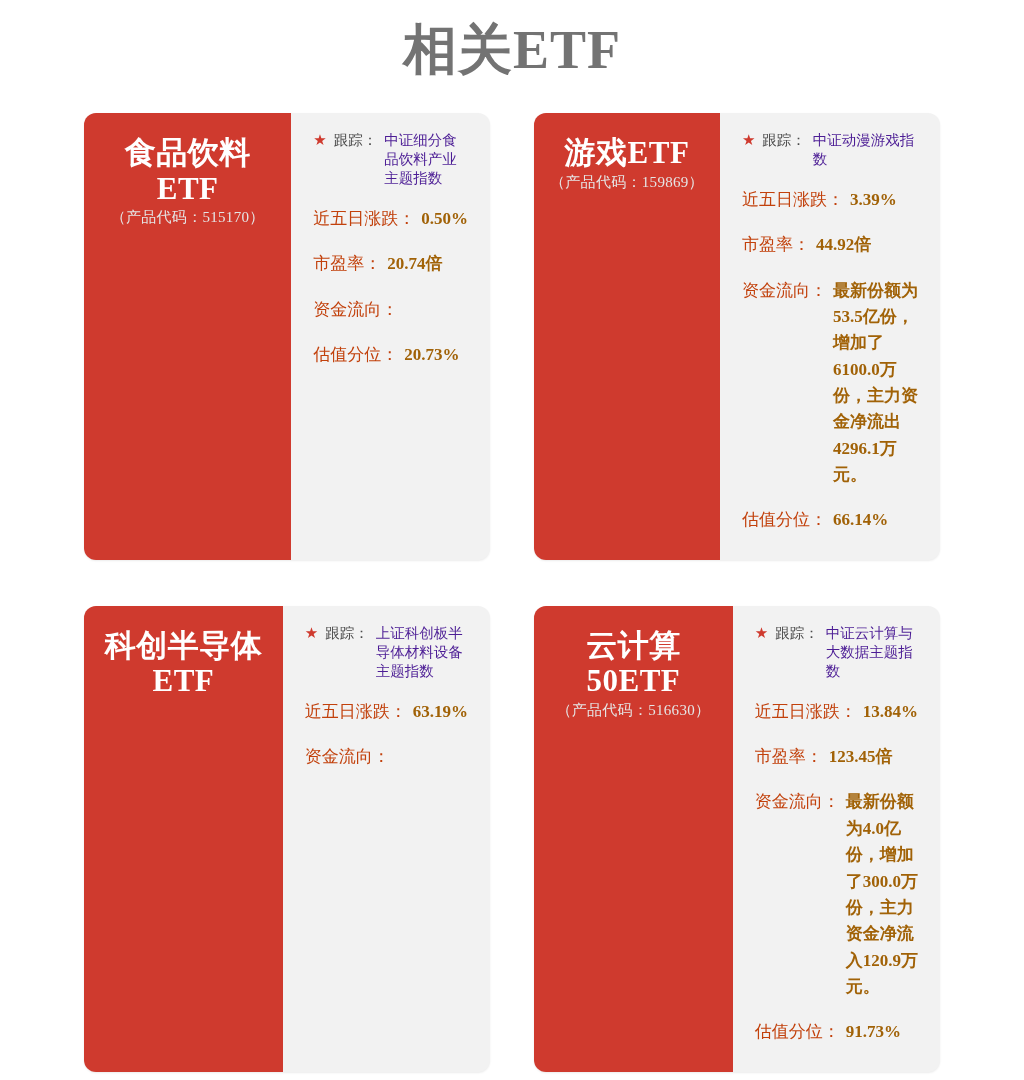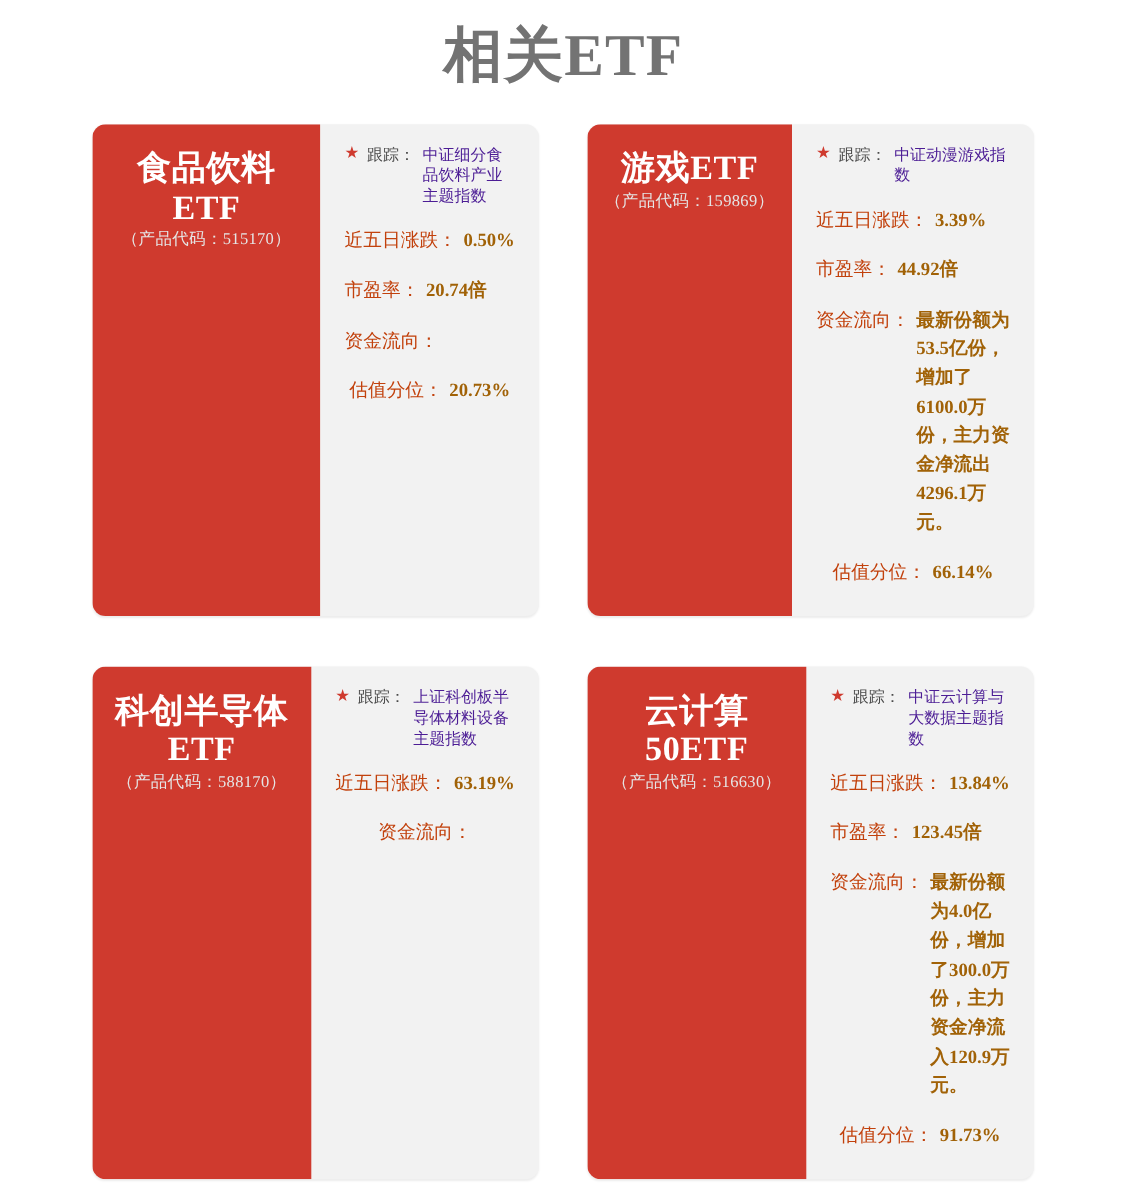--- a/index.html
+++ b/index.html
@@ -83,21 +83,20 @@
   }
   .row {
     display: flex;
     align-items: flex-start;
     margin-bottom: 19px;
     font-size: 17px;
     line-height: 1.55;
   }
   .row:last-child {
     margin-bottom: 0;
-    justify-content: center;
   }
   .row-label {
     color: #c2410c;
     white-space: nowrap;
     font-weight: normal;
   }
   .row-value {
     color: #a16207;
     font-weight: bold;
     margin-left: 6px;
@@ -170,21 +169,20 @@
         <div class="row">
           <span class="row-label">估值分位：</span>
           <span class="row-value">66.14%</span>
         </div>
       </div>
     </div>
 
     <div class="card">
       <div class="card-head">
         <div class="card-title">科创半导体ETF</div>
-        <div class="card-code">（产品代码：588170）</div>
       </div>
       <div class="card-body">
         <div class="track-row">
           <span class="star-icon">★</span>
           <span class="track-label">跟踪：</span>
           <span class="track-value">上证科创板半导体材料设备主题指数</span>
         </div>
         <div class="row">
           <span class="row-label">近五日涨跌：</span>
           <span class="row-value">63.19%</span>

